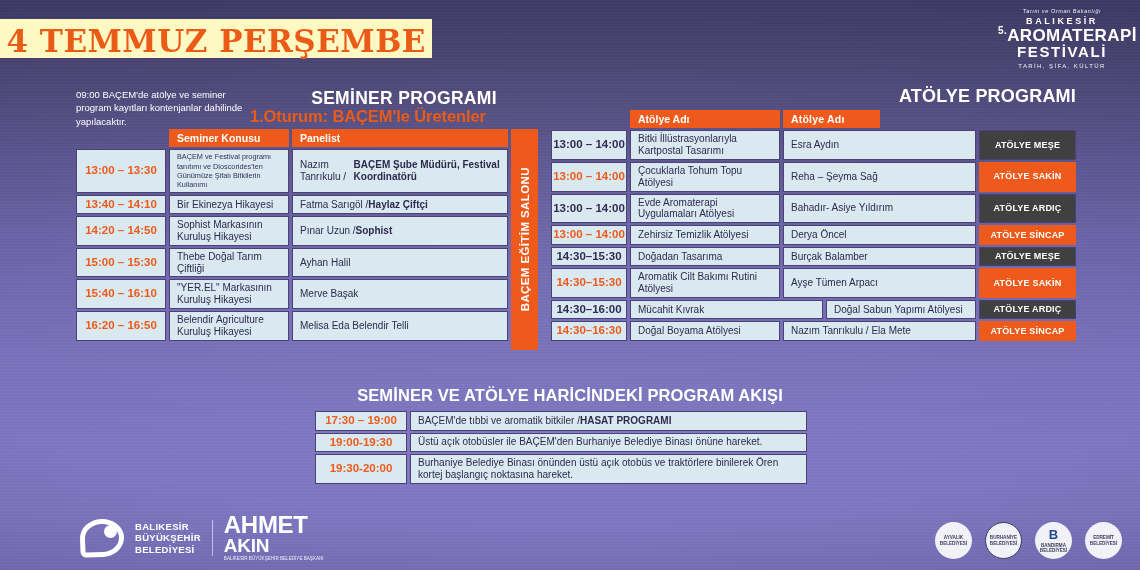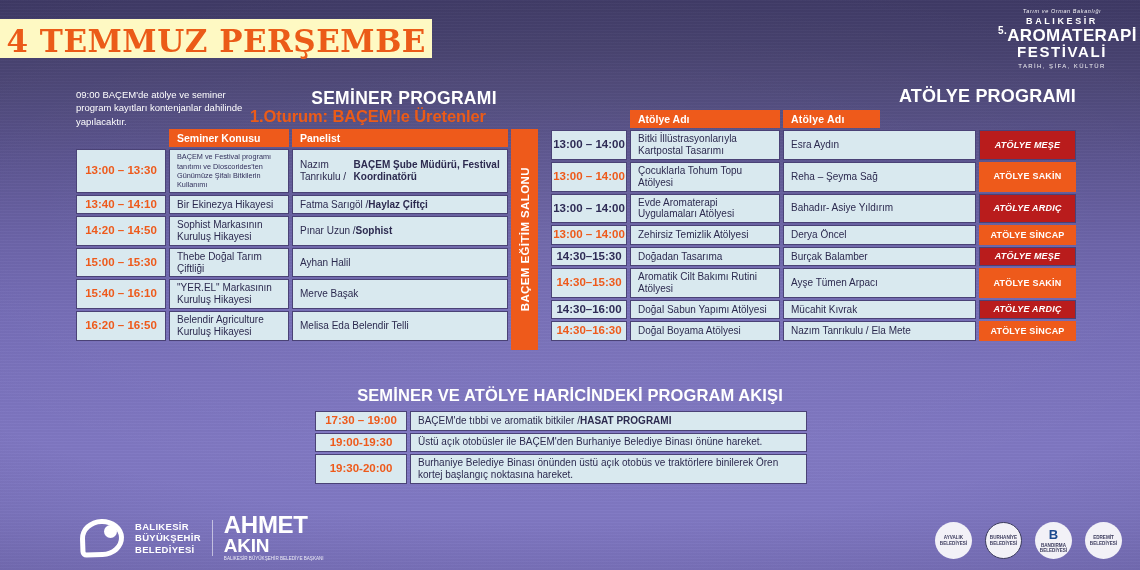--- a/index.html
+++ b/index.html
@@ -135,21 +135,21 @@
   
   #atolye-table { left: 551px; top: 110px; width: 525px; }
   #atolye-table .c-time { width: 76px; }
   #atolye-table .c-name { width: 150px; }
   #atolye-table .c-trainer { flex: 1; }
   #atolye-table .c-hall {
     width: 97px; justify-content: center; text-align: center;
     font-weight: bold; font-size: 9px; letter-spacing: .2px;
     color: #ffffff; border: 1.4px solid #4a4276;
   }
-  #atolye-table .c-hall.navy { background: #b91c1c; font-style: italic; }
+  #atolye-table .c-hall.navy { background: #404040; }
   #atolye-table .c-hall.orange { background: #ee5a1b; border-color: #ee5a1b; }
   #atolye-table .r-head .c-time { background: transparent; border: none; }
   #atolye-table .r-head .c-hall { background: #ee5a1b; border: none;
       justify-content: flex-start; text-align: left; font-size: 10.5px; padding: 3px 8px; }
 
   
   #akis-table { left: 315px; top: 411px; width: 492px; }
   #akis-table .c-time { width: 92px; }
   #akis-table .c-desc { flex: 1; font-size: 10px; }
 
@@ -313,22 +313,22 @@
       <div class="cell c-hall navy">ATÖLYE MEŞE</div>
     </div>
     <div class="trow">
       <div class="cell c-time time orange">14:30–15:30</div>
       <div class="cell c-name">Aromatik Cilt Bakımı Rutini Atölyesi</div>
       <div class="cell c-trainer">Ayşe Tümen Arpacı</div>
       <div class="cell c-hall orange">ATÖLYE SAKİN</div>
     </div>
     <div class="trow">
       <div class="cell c-time time dark">14:30–16:00</div>
+      <div class="cell c-trainer">Mücahit Kıvrak</div>
       <div class="cell c-name">Doğal Sabun Yapımı Atölyesi</div>
-      <div class="cell c-trainer">Mücahit Kıvrak</div>
       <div class="cell c-hall navy">ATÖLYE ARDIÇ</div>
     </div>
     <div class="trow">
       <div class="cell c-time time orange">14:30–16:30</div>
       <div class="cell c-name">Doğal  Boyama Atölyesi</div>
       <div class="cell c-trainer">Nazım Tanrıkulu / Ela Mete</div>
       <div class="cell c-hall orange">ATÖLYE SİNCAP</div>
     </div>
   </div>
 

